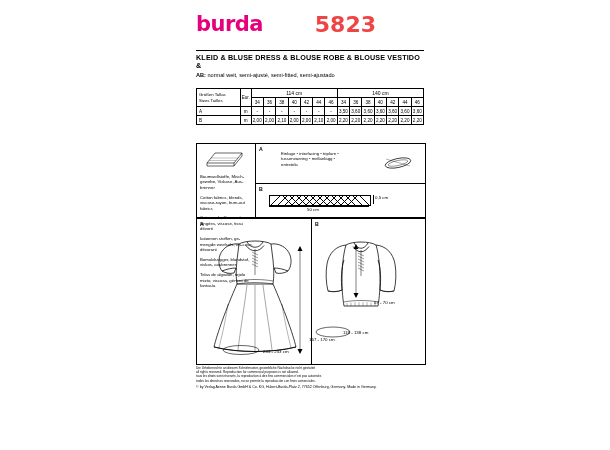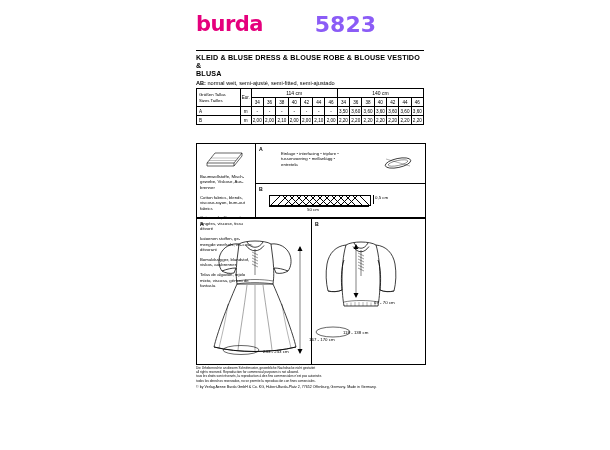--- a/index.html
+++ b/index.html
@@ -33,21 +33,21 @@
     font-weight:normal;
     letter-spacing:0.5px;
     margin-top:-2px;
     margin-left:1px;
   }
   .number{
     position:absolute;right:0;top:4px;
     font-family:"DejaVu Sans", sans-serif;
     font-weight:bold;
     font-size:22px;
-    color:#8b5cf6;
+    color:#ef4444;
     letter-spacing:0px;
   }
 
   
   .titlebar{
     position:absolute;left:0;top:42px;width:228px;
     border-top:1px solid #000;
     padding-top:3px;
   }
   .title-line{
@@ -175,21 +175,20 @@
 <div class="page">
   <div class="sheet">
 
     <div class="brand">
       <span>burda</span>
     </div>
     <div class="number">5823</div>
 
     <div class="titlebar">
       <div class="title-line">KLEID &amp; BLUSE   DRESS &amp; BLOUSE  ROBE &amp; BLOUSE  VESTIDO &amp;</div>
-      <div class="title-line">BLUSA</div>
       <div class="subtitle">
         <b>AB:</b><span> normal weit, semi-ajusté, semi-fitted, semi-ajustado</span>
       </div>
     </div>
 
     <table class="sizetable">
       <tbody>
           <tr>
         <td class="hdr-left" rowspan="2">
           <span>Größen   Tallas</span><br>

